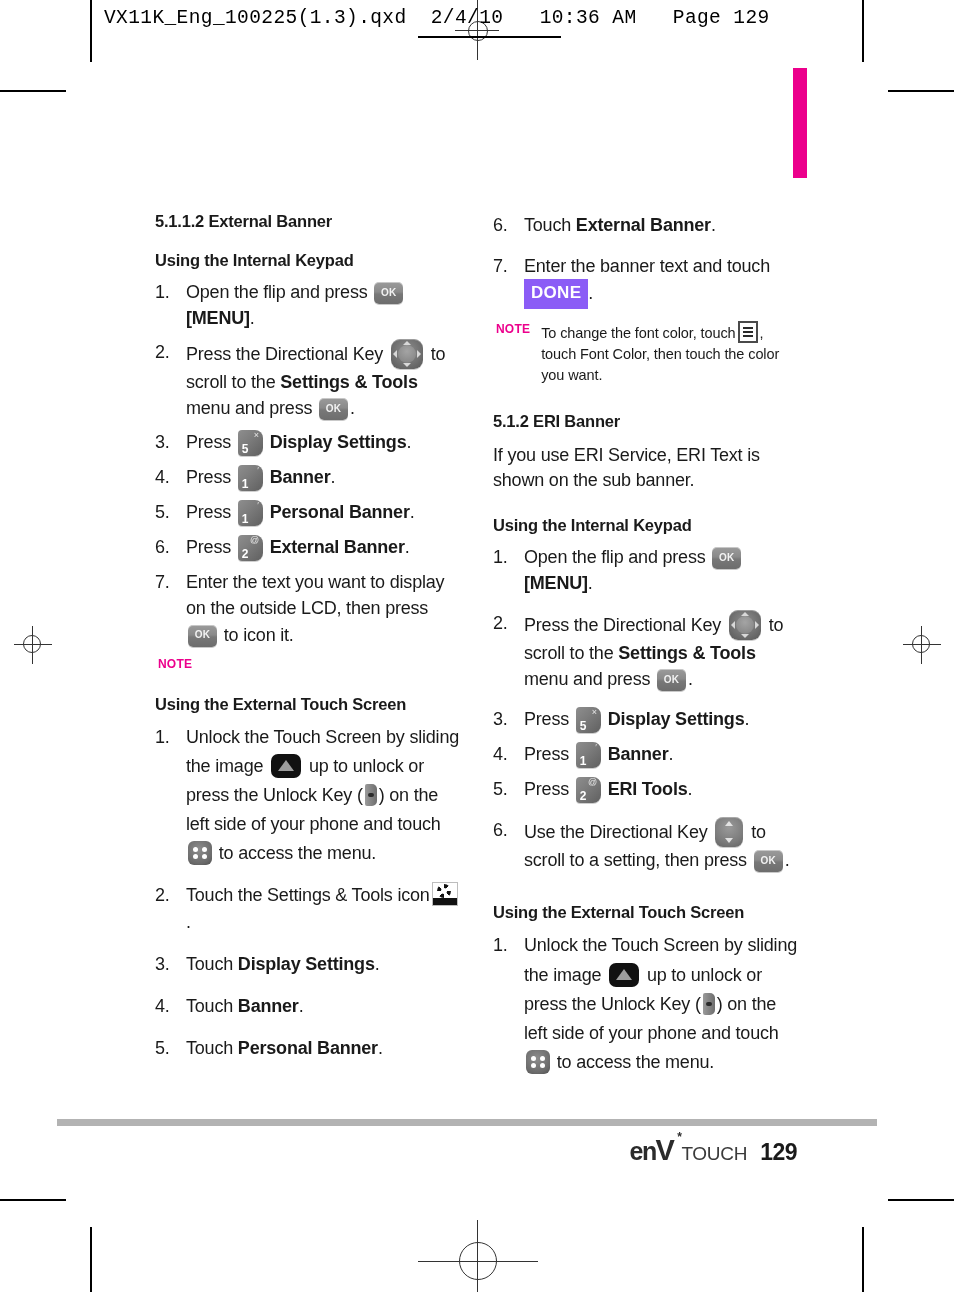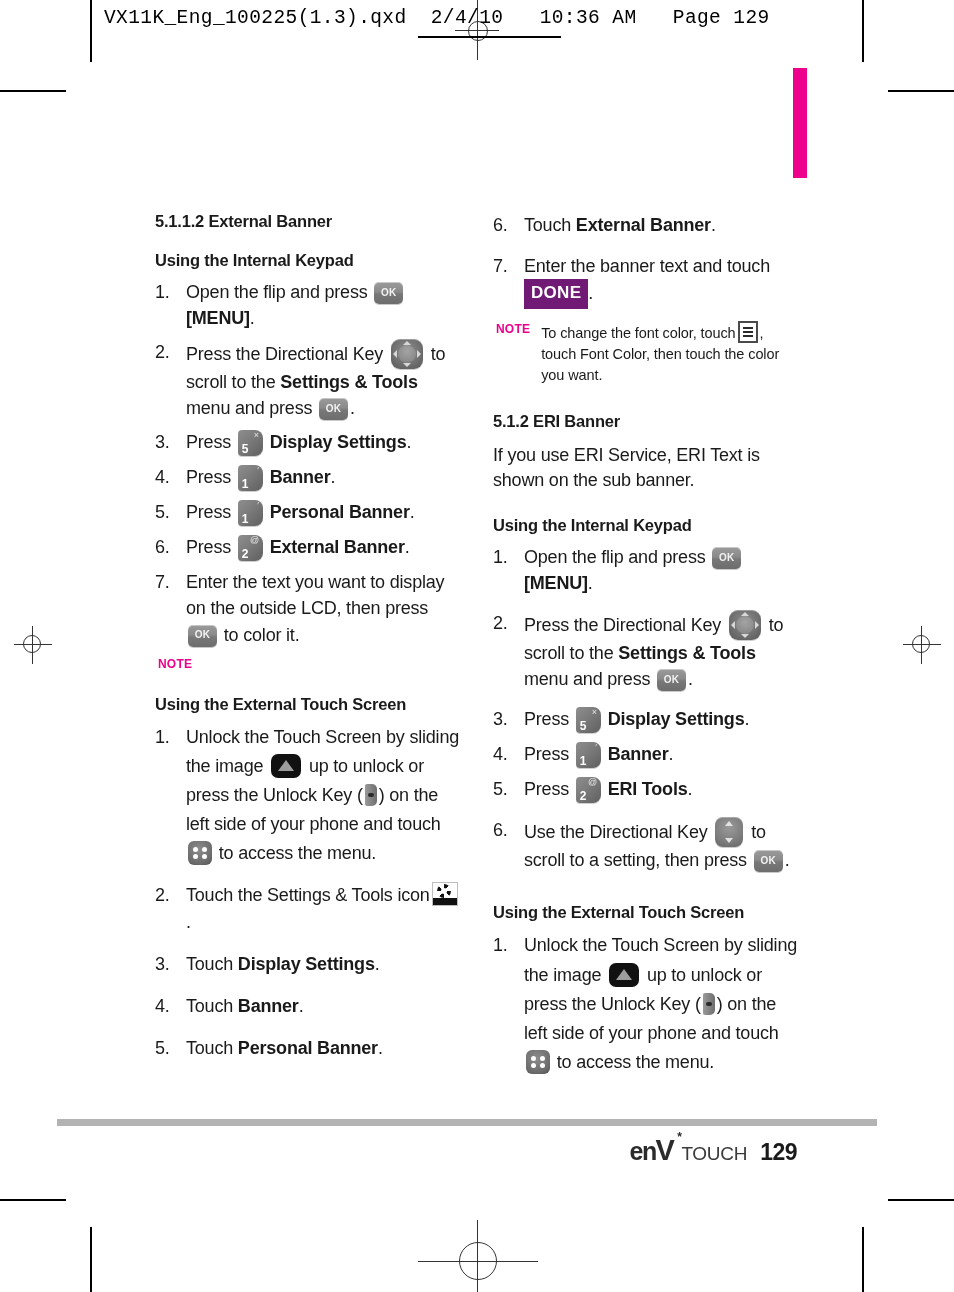--- a/index.html
+++ b/index.html
@@ -245,21 +245,21 @@
     border-radius: 50%; background: #fff;
   }
   .ic-settings-tools .cap {
     position: absolute; left: 0; bottom: 0; width: 100%; height: 7px;
     background: #111;
   }
 
   
   .btn-done {
     display: inline-block;
-    background: #701a75;
+    background: #8b5cf6;
     color: #fff;
     font-weight: bold;
     font-size: 17px;
     padding: 2px 7px 3px 7px;
     letter-spacing: 0.3px;
     vertical-align: 1px;
   }
 
   
   .ic-list-key {
@@ -399,21 +399,21 @@
         <span class="n">2</span>
         <span class="s">@</span>
       </span>
       <b>External Banner</b><span>.</span>
     </li>
 
     <li>
       <span class="num">7.</span>
       <span>Enter the text you want to display on the outside LCD, then press</span><br>
       <span class="ic key-ok"></span>
-      <span>to color it.</span>
+      <span>to icon it.</span>
     </li>
   </ol>
 
   <div class="note">
     <div class="note-label">NOTE</div>
   </div>
 
   <h3 class="sub-title" style="margin-top:24px;">Using the External Touch Screen</h3>
 
   <ol class="steps">

